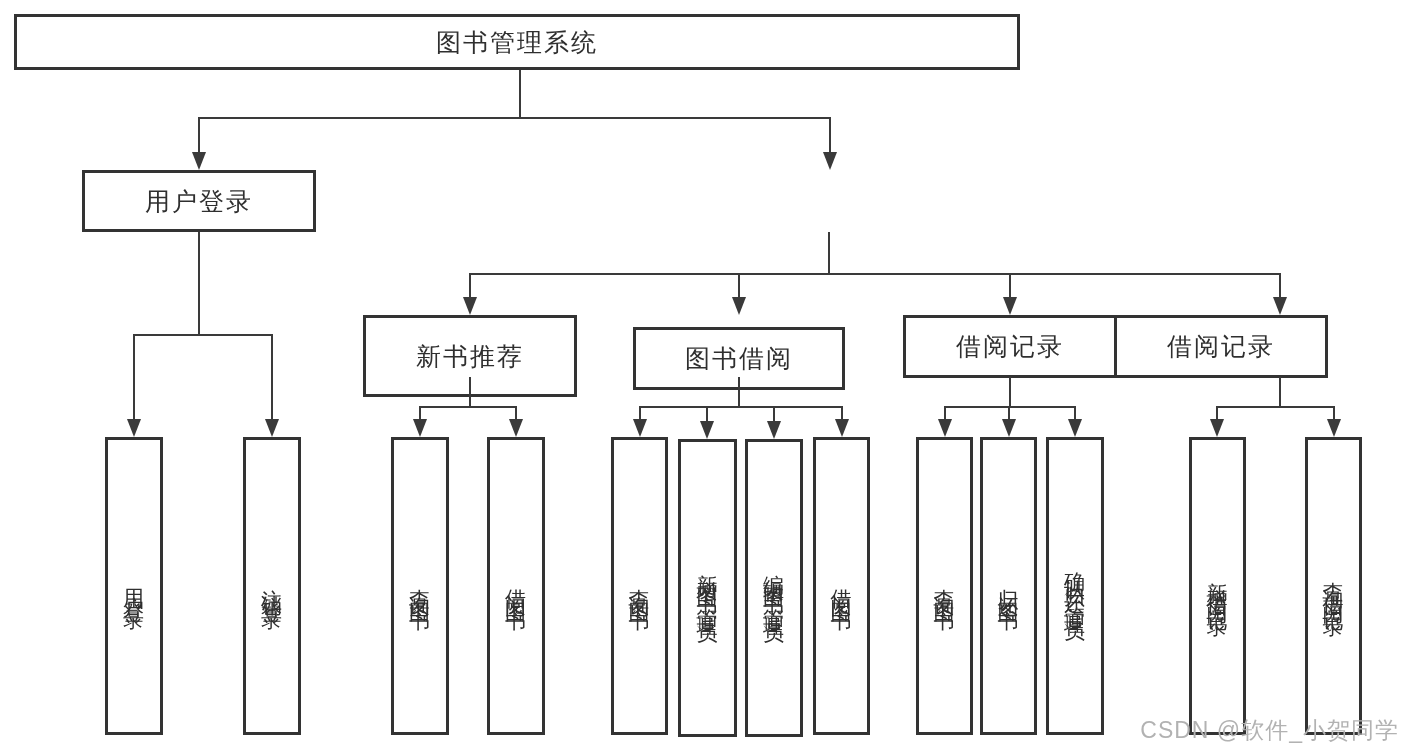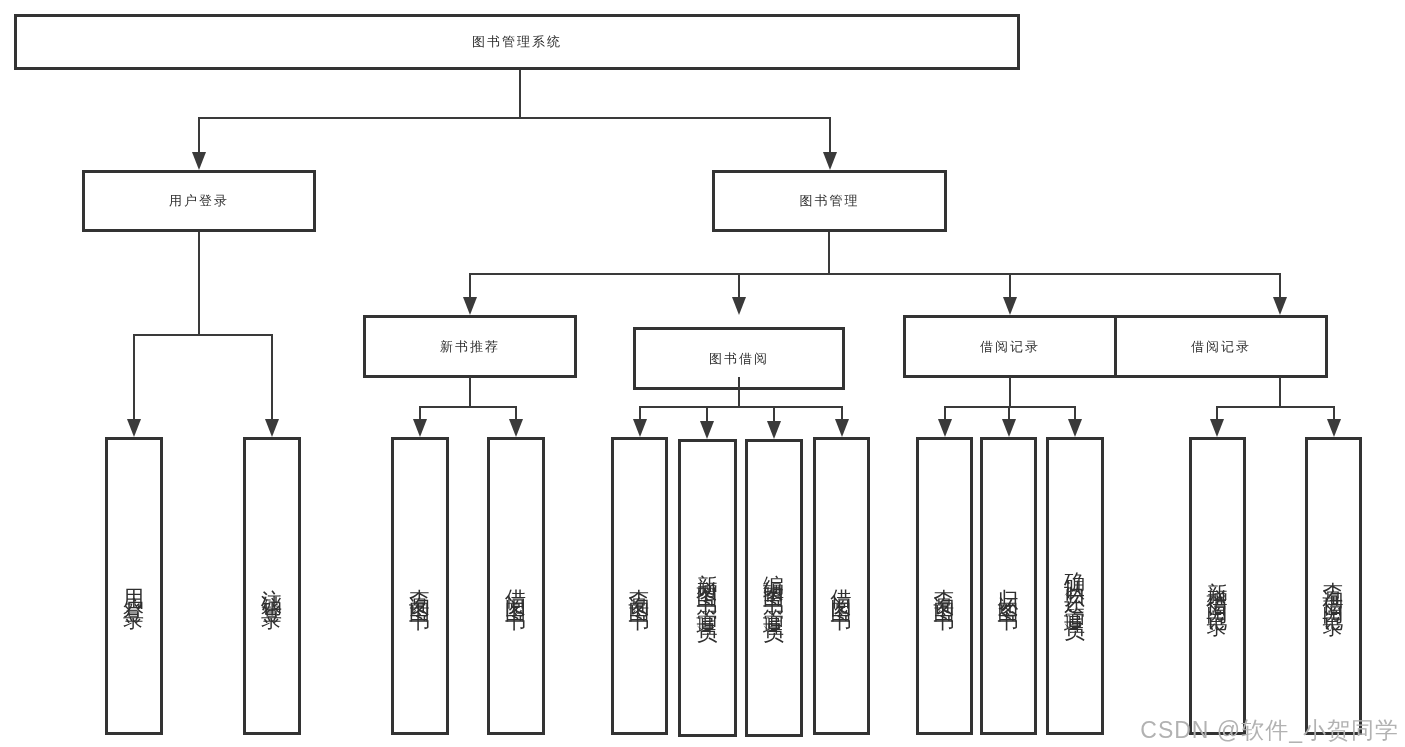--- a/index.html
+++ b/index.html
@@ -15,21 +15,21 @@
     position: absolute;
     box-sizing: border-box;
     background: #ffffff;
     border: 3px solid #333333;
     display: flex;
     align-items: center;
     justify-content: center;
   }
   .node .lbl {
     color: #2f2f2f;
-    font-size: 13px;
+    font-size: 25px;
     letter-spacing: 2px;
     white-space: nowrap;
   }
   .node.leaf .lbl {
     writing-mode: vertical-rl;
     text-orientation: mixed;
     font-size: 21px;
     letter-spacing: 7px;
     line-height: 1;
   }
@@ -57,25 +57,22 @@
 
 <div class="canvas">
 
   <div class="node" style="left:14px; top:14px; width:1006px; height:56px;">
     <span class="lbl">图书管理系统</span>
   </div>
 
   <div class="node" style="left:82px; top:170px; width:234px; height:62px;">
     <span class="lbl">用户登录</span>
   </div>
-  <div class="node" style="left:712px; top:170px; width:235px; height:62px;">
-    <span class="lbl">图书管理</span>
-  </div>
 
-  <div class="node" style="left:363px; top:315px; width:214px; height:63px;text-align:center;">
+  <div class="node" style="left:363px; top:315px; width:214px; height:82px;text-align:center;">
     <span class="lbl">新书推荐</span>
   </div>
   <div class="node" style="left:633px; top:327px; width:212px; height:63px;">
     <span class="lbl">图书借阅</span>
   </div>
   <div class="node" style="left:903px; top:315px; width:214px; height:63px;">
     <span class="lbl">借阅记录</span>
   </div>
   <div class="node" style="left:1114px; top:315px; width:214px; height:63px;">
     <span class="lbl">借阅记录</span>

